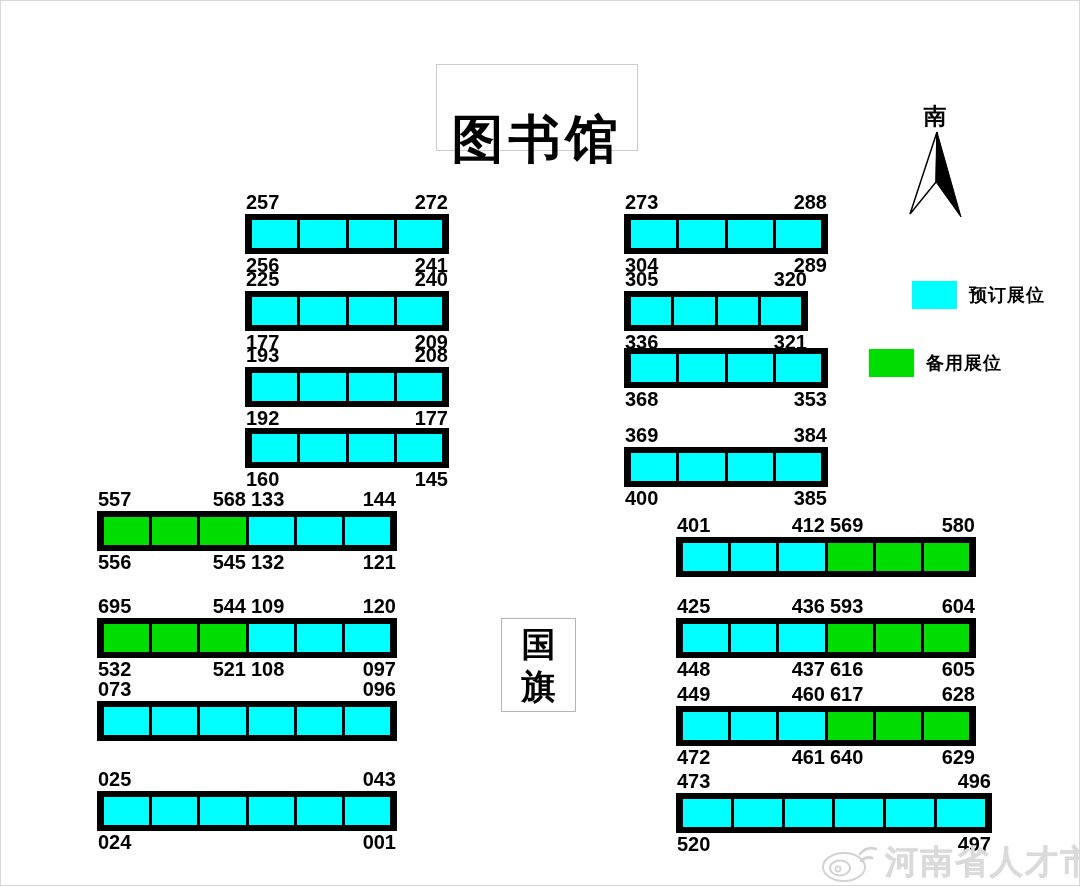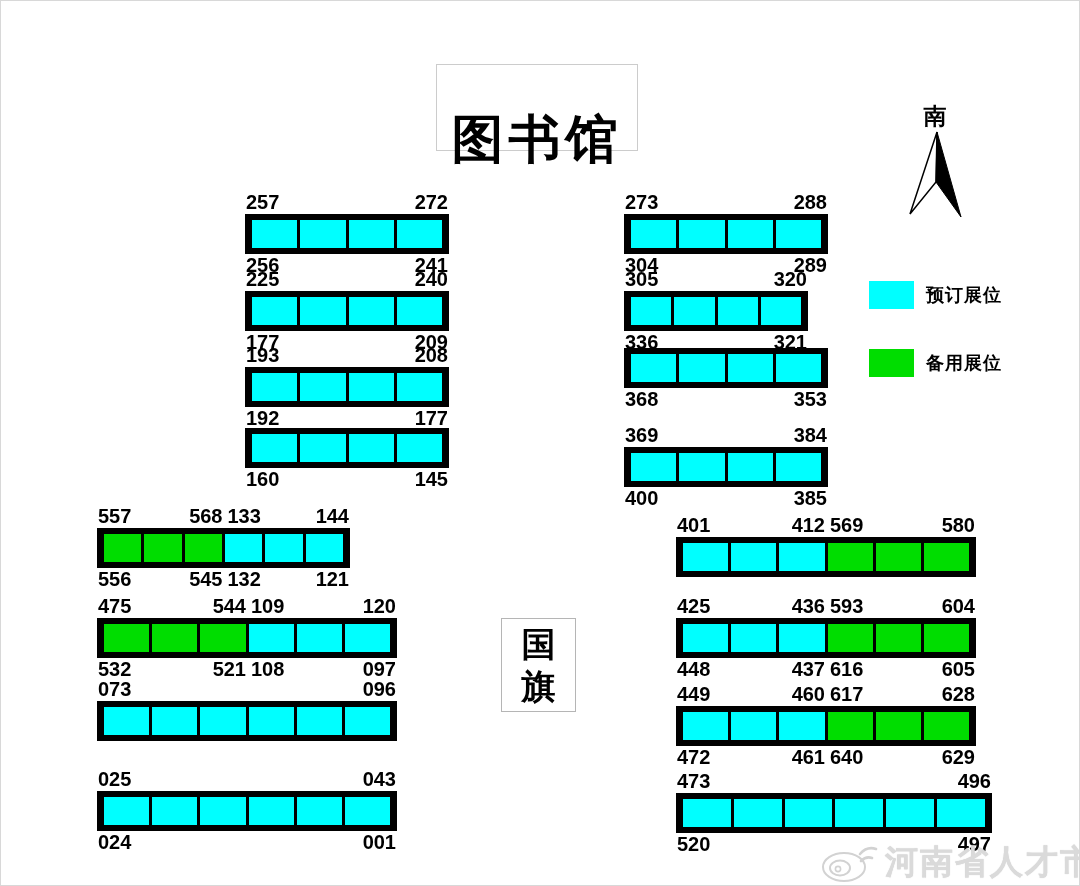--- a/index.html
+++ b/index.html
@@ -19,21 +19,21 @@
     transform:translateY(14px);white-space:nowrap;
   }
   
   .compass-label{
     position:absolute;left:903px;top:100px;width:62px;text-align:center;
     font-size:23px;font-weight:900;
   }
   .compass-needle{position:absolute;left:903px;top:128px;}
   
   .legend-item{position:absolute;display:flex;align-items:center;gap:12px;}
-  .legend-item.first{left:868px;top:280px;}
+  .legend-item.first{left:911px;top:280px;}
   .legend-item.second{left:868px;top:348px;}
   .legend-swatch{width:45px;height:28px;}
   .legend-label{font-size:18px;font-weight:700;letter-spacing:1px;}
   
   .booth-row{position:absolute;}
   .label-bar{position:relative;height:19px;font-size:20px;font-weight:700;line-height:19px;}
   .label-bar span{position:absolute;white-space:nowrap;}
   .pos-left{left:1px;}
   .pos-right{right:1px;}
   .pos-midleft{right:50%;padding-right:1px;}
@@ -195,21 +195,21 @@
           <div class="booth-cell" style="background: rgb(0, 255, 255);"></div>
           <div class="booth-cell" style="background: rgb(0, 255, 255);"></div>
           <div class="booth-cell" style="background: rgb(0, 255, 255);"></div>
           <div class="booth-cell" style="background: rgb(0, 255, 255);"></div>
         </div>
         <div class="label-bar">
           <span class="pos-left">400</span>
           <span class="pos-right">385</span>
         </div>
       </div>
-      <div class="booth-row" style="left: 96px; top: 506px; width: 253px;">
+      <div class="booth-row" style="left: 96px; top: 489px; width: 300px;">
         <div class="label-bar">
           <span class="pos-left">557</span>
           <span class="pos-midleft">568</span>
           <span class="pos-midright">133</span>
           <span class="pos-right">144</span>
         </div>
         <div class="booth-box">
           <div class="booth-cell" style="background: rgb(0, 221, 0);"></div>
           <div class="booth-cell" style="background: rgb(0, 221, 0);"></div>
           <div class="booth-cell" style="background: rgb(0, 221, 0);"></div>
@@ -219,21 +219,21 @@
         </div>
         <div class="label-bar">
           <span class="pos-left">556</span>
           <span class="pos-midleft">545</span>
           <span class="pos-midright">132</span>
           <span class="pos-right">121</span>
         </div>
       </div>
       <div class="booth-row" style="left: 96px; top: 596px; width: 300px;">
         <div class="label-bar">
-          <span class="pos-left">475</span>
+          <span class="pos-left">695</span>
           <span class="pos-midleft">544</span>
           <span class="pos-midright">109</span>
           <span class="pos-right">120</span>
         </div>
         <div class="booth-box">
           <div class="booth-cell" style="background: rgb(0, 221, 0);"></div>
           <div class="booth-cell" style="background: rgb(0, 221, 0);"></div>
           <div class="booth-cell" style="background: rgb(0, 221, 0);"></div>
           <div class="booth-cell" style="background: rgb(0, 255, 255);"></div>
           <div class="booth-cell" style="background: rgb(0, 255, 255);"></div>

